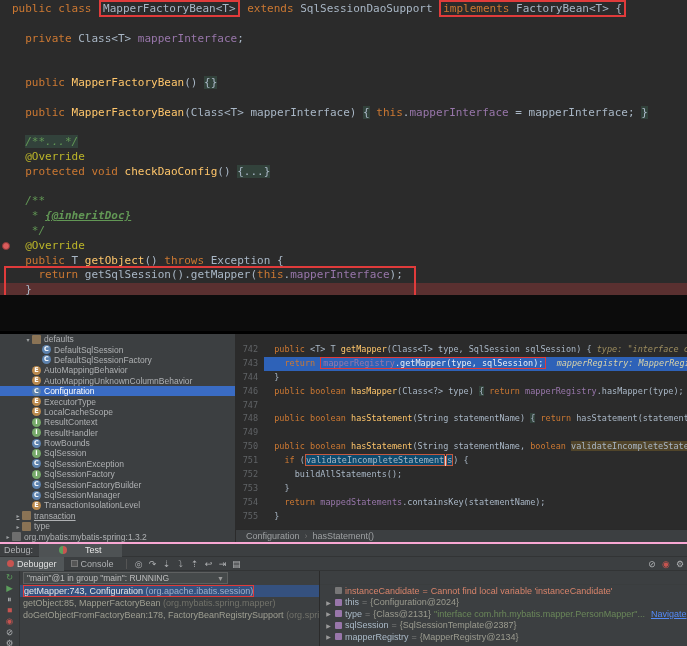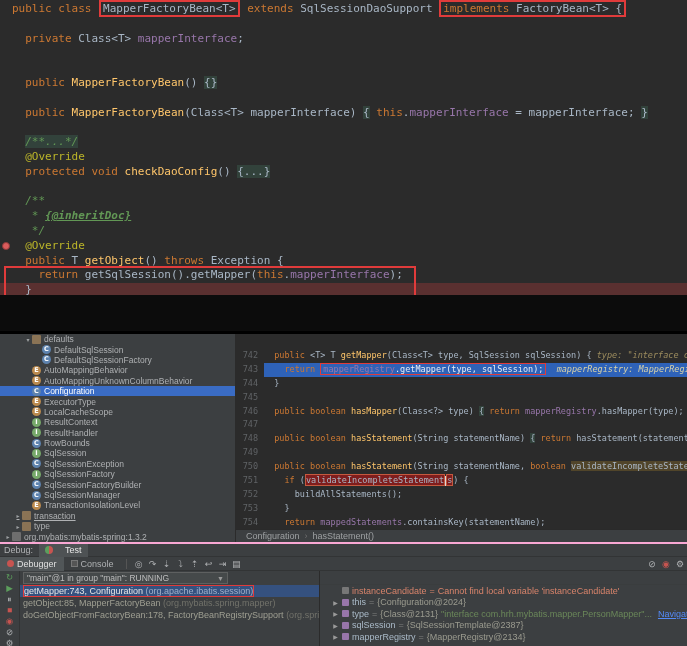--- a/index.html
+++ b/index.html
@@ -19,21 +19,21 @@
   .s-pl{color:#A9B7C6}
   .s-fld{color:#9876AA}
   .s-mth{color:#FFC66B}
   .s-ann{color:#BBB529}
   .s-doc{color:#629755;font-style:italic}
   .s-tag{color:#629755;font-style:italic;text-decoration:underline;font-weight:bold}
   .s-fold{color:#A9B7C6;background:#32423B}
   .s-docfold{color:#629755;font-style:italic;background:#32423B}
   .s-hintl{color:#9C8C5E;font-style:italic}
   .s-idhl{background:#51452A}
-  .s-idhlb{background:#7f1d1d;border:1px solid #C4593F}
+  .s-idhlb{background:#0c4a6e;border:1px solid #C4593F}
   .s-caret{display:inline-block;width:1px;height:10px;background:#D8D8D8;vertical-align:middle}
   .s-bx{border:2px solid #E03B3B;padding:0 2px;margin:0 1px}
   .s-bxs{border:2px solid #E03B3B;border-right:none;padding-left:2px}
   .s-bxe{border:2px solid #E03B3B;border-left:none;padding-right:2px}
 
   .anno-box{position:absolute;border:2px solid #E03B3B;pointer-events:none}
   #anno-getobject{left:4px;top:266px;width:412px;height:49px}
 
   
   #gap1{position:absolute;left:0;top:331px;width:687px;height:3px;background:#000}
@@ -41,38 +41,38 @@
   #tree{width:236px;background:#3C3F41;overflow:hidden;border-right:1px solid #2b2b2b}
   .trow{display:flex;align-items:center;height:10.4px;font-size:8.5px;color:#AFB1B3;white-space:nowrap;overflow:hidden;cursor:default}
   .trow.tsel{background:#3A6CC4;color:#fff}
   .tarrow{width:8px;flex:none;font-size:6px;color:#9DA0A2;text-align:center}
   .ti{width:9px;height:9px;border-radius:50%;font-size:6.5px;line-height:9px;text-align:center;color:#fff;
       display:inline-block;margin-right:3px;flex:none;font-family:"DejaVu Sans",sans-serif;font-weight:bold}
   .ti-class{background:#5E83AE}.ti-enum{background:#BB8A4D}.ti-interface{background:#77A96A}
   .ti-package{background:#8A7355;border-radius:1px}.ti-library{background:#6E6E6E;border-radius:1px}
 
   #mid-right{flex:1;display:flex;flex-direction:column;background:#2B2B2B;min-width:0}
-  #mid-editor{height:195px;overflow:hidden;padding-top:15px}
+  #mid-editor{height:195px;overflow:hidden;padding-top:9px}
   #mid-editor .cl{display:flex;height:13.9px;line-height:13.9px;font-size:8.5px;font-family:"DejaVu Sans Mono",monospace}
   #mid-editor .gut{width:28px;flex:none;text-align:right;padding-right:6px;color:#606366}
   #mid-editor .codeseg{flex:1;white-space:pre;overflow:hidden;color:#A9B7C6;min-width:0}
   #mid-editor .cl.bg-exec .codeseg{background:#2E62B8}
   #mid-editor .cl.bg-exec .s-pl{color:#E8EDF5}
   #mid-editor .cl.bg-exec .s-hintl{color:#D8D2A8}
   #mid-editor .s-bxs,#mid-editor .s-bxe{border-width:1px}
 
   #breadcrumbs{height:13px;background:#3C3F41;border-top:1px solid #2a2a2a;display:flex;align-items:center;
     font-size:9px;color:#9DA0A2;padding-left:10px;gap:5px}
   .bc-sep{color:#707070}
 
   
   #debug{position:absolute;left:0;top:542px;width:687px;height:104px;background:#3C3F41;border-top:2px solid #f9a8d4}
   #debug-strip1{height:13px;display:flex;align-items:center;font-size:9px;color:#AFB1B3;padding-left:4px;gap:6px;
     border-bottom:1px solid #323435}
-  #debug-session-tab{display:flex;align-items:center;gap:12px;background:#4E5254;color:#E8E8E8;height:13px;padding:0 6px}
+  #debug-session-tab{display:flex;align-items:center;gap:18px;background:#4E5254;color:#E8E8E8;height:13px;padding:0 20px}
   .test-icon{width:8px;height:8px;border-radius:50%;background:conic-gradient(#C75450 0 50%,#5C9E5C 50% 100%);display:inline-block}
   #debug-strip2{height:14px;display:flex;align-items:center;font-size:9px;color:#AFB1B3;border-bottom:1px solid #323435}
   .view-tab{display:flex;align-items:center;gap:3px;height:14px;padding:0 7px}
   .view-tab.sel{background:#515658;color:#E0E0E0}
   .debugger-icon{width:7px;height:7px;border-radius:50%;background:#C75450;display:inline-block}
   .console-icon{width:7px;height:7px;background:#555;border:1px solid #777;display:inline-block}
   .tb-sep{width:1px;height:10px;background:#555;margin:0 5px}
   .tb-icon{width:14px;text-align:center;font-size:9px;color:#AFB1B3;cursor:default}
   #debug-body{display:flex;height:76px}
   #debug-leftstrip{width:20px;border-right:1px solid #323435;display:flex;flex-direction:column;align-items:center;padding-top:1px}
@@ -86,21 +86,21 @@
   #thread-selector .chev{color:#9a9a9a;font-size:7px}
   .frow{height:11.5px;display:flex;align-items:flex-end;font-size:9px;white-space:nowrap;overflow:hidden;padding-left:3px}
   .frow .fwrap{display:inline-block;white-space:nowrap}
   .frow.fsel{background:#35517F}
   .frow.fsel .fmeth{color:#E6E6E6}.frow.fsel .fpkg{color:#9FB0C9}
   .fbox{border:1px solid #E03B3B}
   .fmeth{color:#9F9F92}.fpkg{color:#72726A}
 
   #variables-panel{flex:1;overflow:hidden;min-width:0}
   #variables-header{height:14px;border-bottom:1px solid #3a3d3e}
-  .vrow{height:11.5px;display:flex;align-items:center;font-size:9px;white-space:nowrap;overflow:hidden;padding-left:12px;gap:3px}
+  .vrow{height:11.5px;display:flex;align-items:center;font-size:9px;white-space:nowrap;overflow:hidden;padding-left:5px;gap:3px}
   .varrow{width:7px;flex:none;font-size:6px;color:#9a9a9a;text-align:center}
   .vicon{width:7px;height:7px;border-radius:1px;background:#9876AA;flex:none;display:inline-block}
   .vicon.err{background:#777}
   .vname{color:#AABAC8}.veq{color:#808080}.vval{color:#9B9B8F}
   .vstr{color:#6A8759}
   .vlink{color:#548AF7;text-decoration:underline;margin-left:3px}
   .vrow.verr .vname,.vrow.verr .vval,.vrow.verr .veq{color:#D9846B}
 </style>
 </head>
 <body>
@@ -248,24 +248,20 @@
               <span class="gut">742</span>
               <span class="codeseg"><span class="s-pl">  </span><span class="s-kw">public </span><span class="s-pl">&lt;T&gt; T </span><span class="s-mth">getMapper</span><span class="s-pl">(Class&lt;T&gt; type, SqlSession sqlSession) { </span><span class="s-hintl">type: "interface com.hrh.mybatis.mapper.PersonMapper"</span></span>
             </div>
             <div class="cl bg-exec">
               <span class="gut">743</span>
               <span class="codeseg"><span class="s-pl">    </span><span class="s-kw">return </span><span class="s-fld s-bxs">mapperRegistry</span><span class="s-pl s-bxe">.getMapper(type, sqlSession);</span><span class="s-pl">  </span><span class="s-hintl">mapperRegistry: MapperRegistry@2134   type: "interface com.hrh.mybatis.mapper.PersonMapper"</span></span>
             </div>
             <div class="cl">
               <span class="gut">744</span>
               <span class="codeseg"><span class="s-pl">  }</span></span>
-            </div>
-            <div class="cl">
-              <span class="gut">745</span>
-              <span class="codeseg"></span>
             </div>
             <div class="cl">
               <span class="gut">746</span>
               <span class="codeseg"><span class="s-pl">  </span><span class="s-kw">public boolean </span><span class="s-mth">hasMapper</span><span class="s-pl">(Class&lt;?&gt; type) </span><span class="s-fold">{</span><span class="s-pl"> </span><span class="s-kw">return </span><span class="s-fld">mapperRegistry</span><span class="s-pl">.hasMapper(type); </span></span>
             </div>
             <div class="cl">
               <span class="gut">747</span>
               <span class="codeseg"></span>
             </div>
             <div class="cl">

